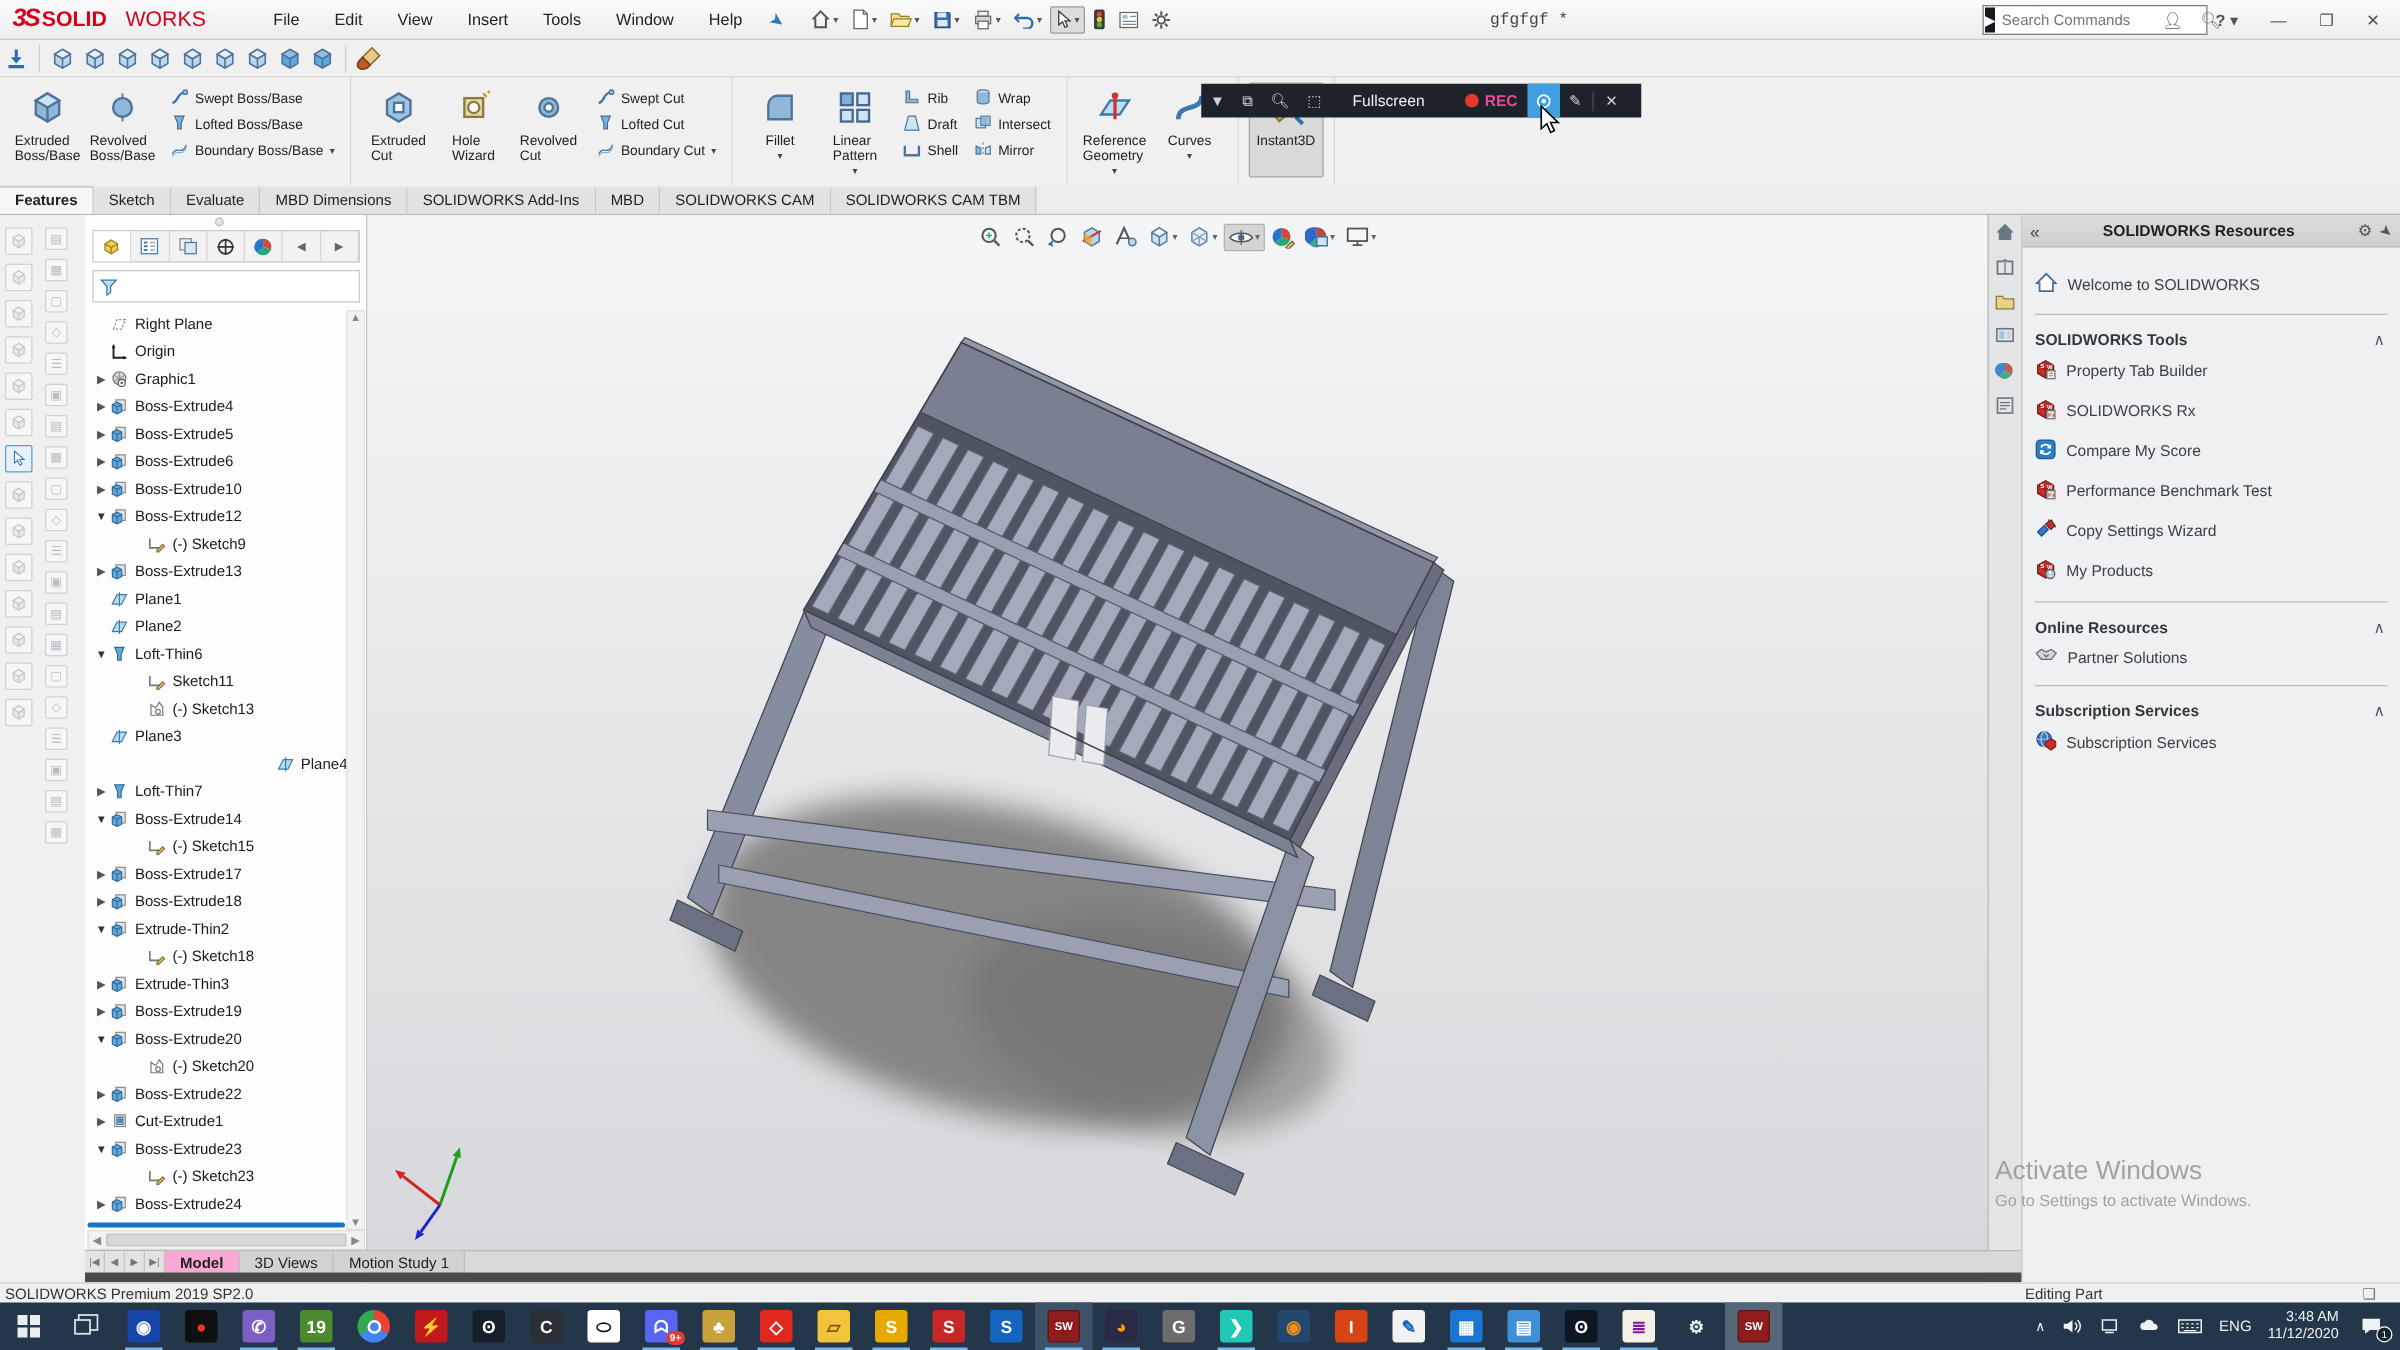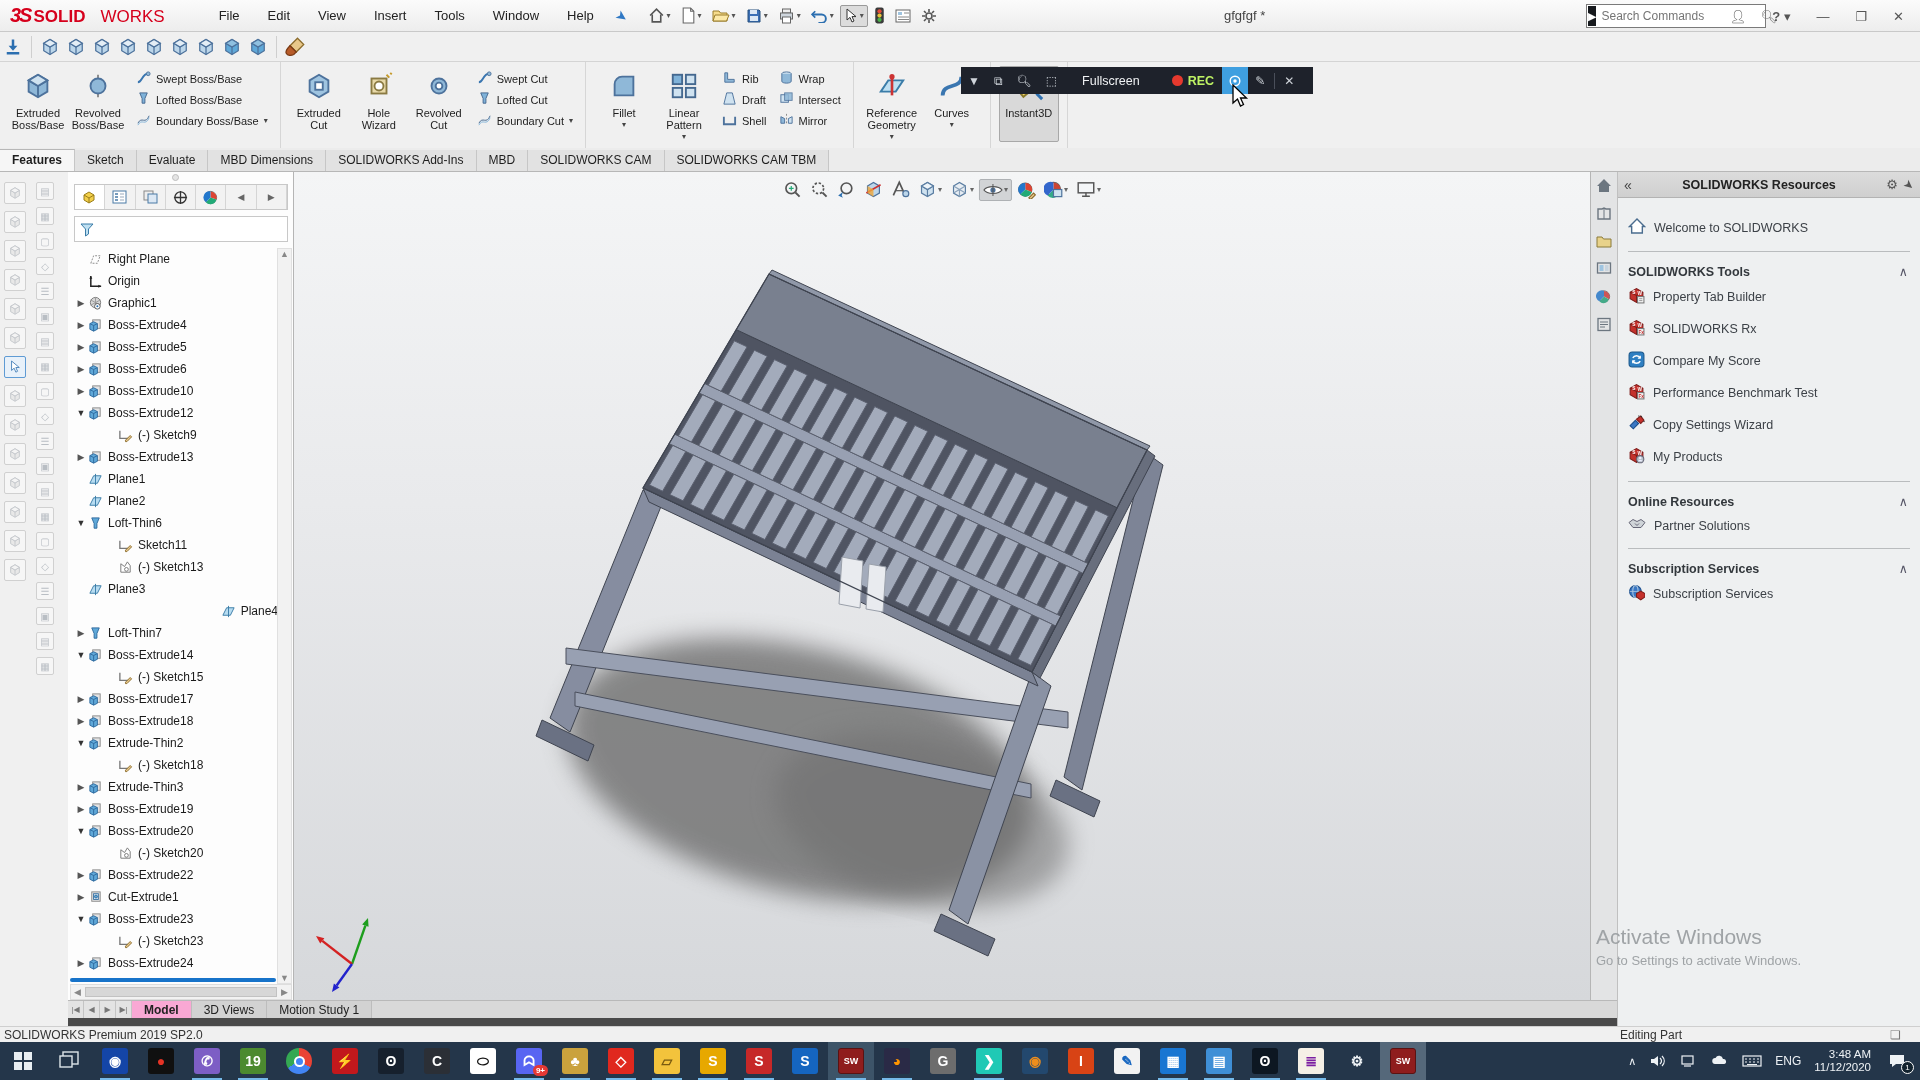--- a/index.html
+++ b/index.html
@@ -16,21 +16,21 @@
   #logo .ds { font-style:italic; font-weight:bold; font-size:20px; color:#d6001c; letter-spacing:-2px; }
   #logo .sw1 { font-weight:bold; font-size:17px; color:#d6001c; margin-left:3px; }
   #logo .sw2 { font-weight:normal; font-size:17px; color:#d6001c;padding-left:15px; }
   #menubar { display:flex; gap:4px; margin-left:28px; }
   #menubar .menu-item { padding:4px 12px; font-size:13px; color:#222; cursor:default; }
   .pin-ic { color:#2f78c4; font-size:14px; margin:0 10px; transform:rotate(35deg); display:inline-block; }
   #quickbar { display:flex; align-items:center; gap:2px; margin-left:6px; }
   .qbtn { display:flex; align-items:center; padding:2px 3px; border:1px solid transparent; border-radius:2px; }
   .qbtn.pressed { background:#dcdcdc; border-color:#9a9a9a; }
   .qbtn .caret { font-size:8px; color:#555; margin-left:2px; }
-  #doc-title { position:absolute; left:1224px; top:8px; font-size:13px; color:#444; }
+  #doc-title { position:absolute; left:1192px; top:8px; font-size:13px; color:#444;font-family:Liberation Mono, monospace; }
   #search-wrap { position:absolute; left:1586px; top:4px; width:180px; height:24px;
     border:1px solid #7a7a7a; background:#fff; display:flex; align-items:center; }
   #search-flag { width:20px; height:20px; background:#16191d; color:#fff; margin:1px;
     display:flex; align-items:center; justify-content:center; font-size:11px; }
   #search-input { border:none; outline:none; flex:1; font-size:12px; color:#666; padding:0 4px;
     font-family:"Liberation Sans",sans-serif; background:transparent; }
   #search-mag { color:#777; font-size:13px; padding-right:3px; }
   #tb-right { position:absolute; right:10px; top:0; height:32px; display:flex; align-items:center; gap:14px; color:#555; }
   #tb-right .wbtn { font-size:13px; padding:2px 6px; }
 
@@ -40,33 +40,33 @@
   .vr-sep { width:1px; height:22px; background:#cfcfcf; margin:0 5px; }
   .vr-ic { margin:0 3px; display:flex; }
 
   
   #ribbon { position:absolute; left:0; top:62px; width:1920px; height:86px; background:#f0f0f0;
     display:flex; align-items:stretch; }
   .rgroup { display:flex; align-items:flex-start; padding:4px 8px 2px 8px; border-right:1px solid #d6d6d6; }
   .rbig { width:60px; min-height:76px; display:flex; flex-direction:column; align-items:center;
     padding-top:4px; border:1px solid transparent; border-radius:2px; }
   .rbig.pressed { background:#d9d9d9; border-color:#a8a8a8; }
-  .rbig .rlabel { margin-top:3px; font-size:11px; line-height:12px; text-align:center; color:#1e1e1e; white-space:pre-line; }
+  .rbig .rlabel { margin-top:3px; font-size:11px; line-height:12px; text-align:left; color:#1e1e1e; white-space:pre-line; }
   .rbig .caret { font-size:8px; color:#444; margin-top:1px; }
   .rsmallcol { display:flex; flex-direction:column; justify-content:flex-start; margin-left:4px; padding-top:2px; }
   .rsmall { display:flex; align-items:center; gap:5px; height:21px; padding:0 4px; border-radius:2px; font-size:11px; color:#1e1e1e; white-space:nowrap; }
   .rsmall .caret { font-size:8px; color:#444; }
 
   
   #recorder { position:absolute; left:961px; top:67px; width:352px; height:27px;
     background:#1e222b; display:flex; align-items:center; color:#e8eaed; z-index:40; }
   #recorder .rc-ic { padding:0 7px; color:#cfd4da; font-size:12px; display:flex; align-items:center; }
   #rec-full { font-size:12.5px; color:#f0f2f4; margin:0 14px 0 18px; }
   #rec-dot { width:11px; height:11px; border-radius:50%; background:#e6392e; margin:0 5px 0 18px; }
-  #rec-label { font-size:12.5px; font-weight:bold; color:#bef264; margin-right:8px; }
+  #rec-label { font-size:12.5px; font-weight:bold; color:#ec4899; margin-right:8px; }
   #rec-cam { width:26px; height:27px; background:#3f9fe0; display:flex; align-items:center; justify-content:center; }
   #rec-sep { width:1px; height:16px; background:#4a4f5a; margin:0 2px; }
 
   
   #cmdtabs { position:absolute; left:0; top:148px; width:1920px; height:24px;
     background:#ececec; border-bottom:1px solid #b7b7b7; display:flex; align-items:flex-end; }
   .ctab { padding:3px 12px 4px 12px; font-size:12px; color:#1e1e1e; border-right:1px solid #c6c6c6; background:#e2e2e2; }
   .ctab.active { background:#f6f6f6; font-weight:bold; border-top:1px solid #b7b7b7; }
   #doc-win-ctrls { position:absolute; right:330px; bottom:3px; display:flex; gap:14px; color:#666; font-size:11px; }
 

